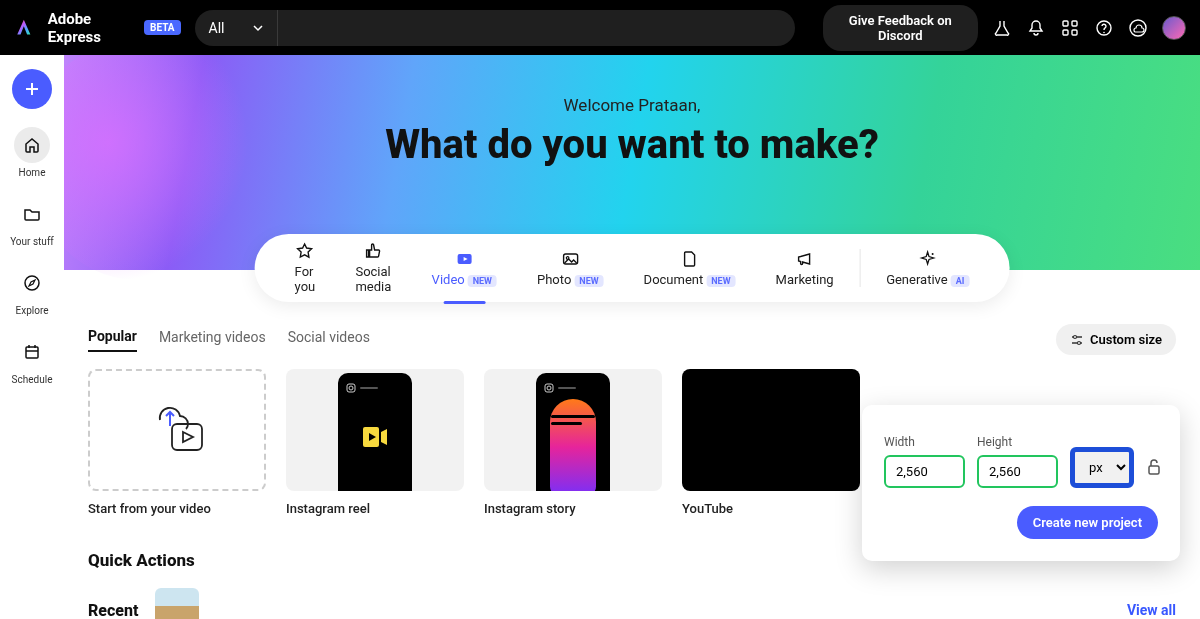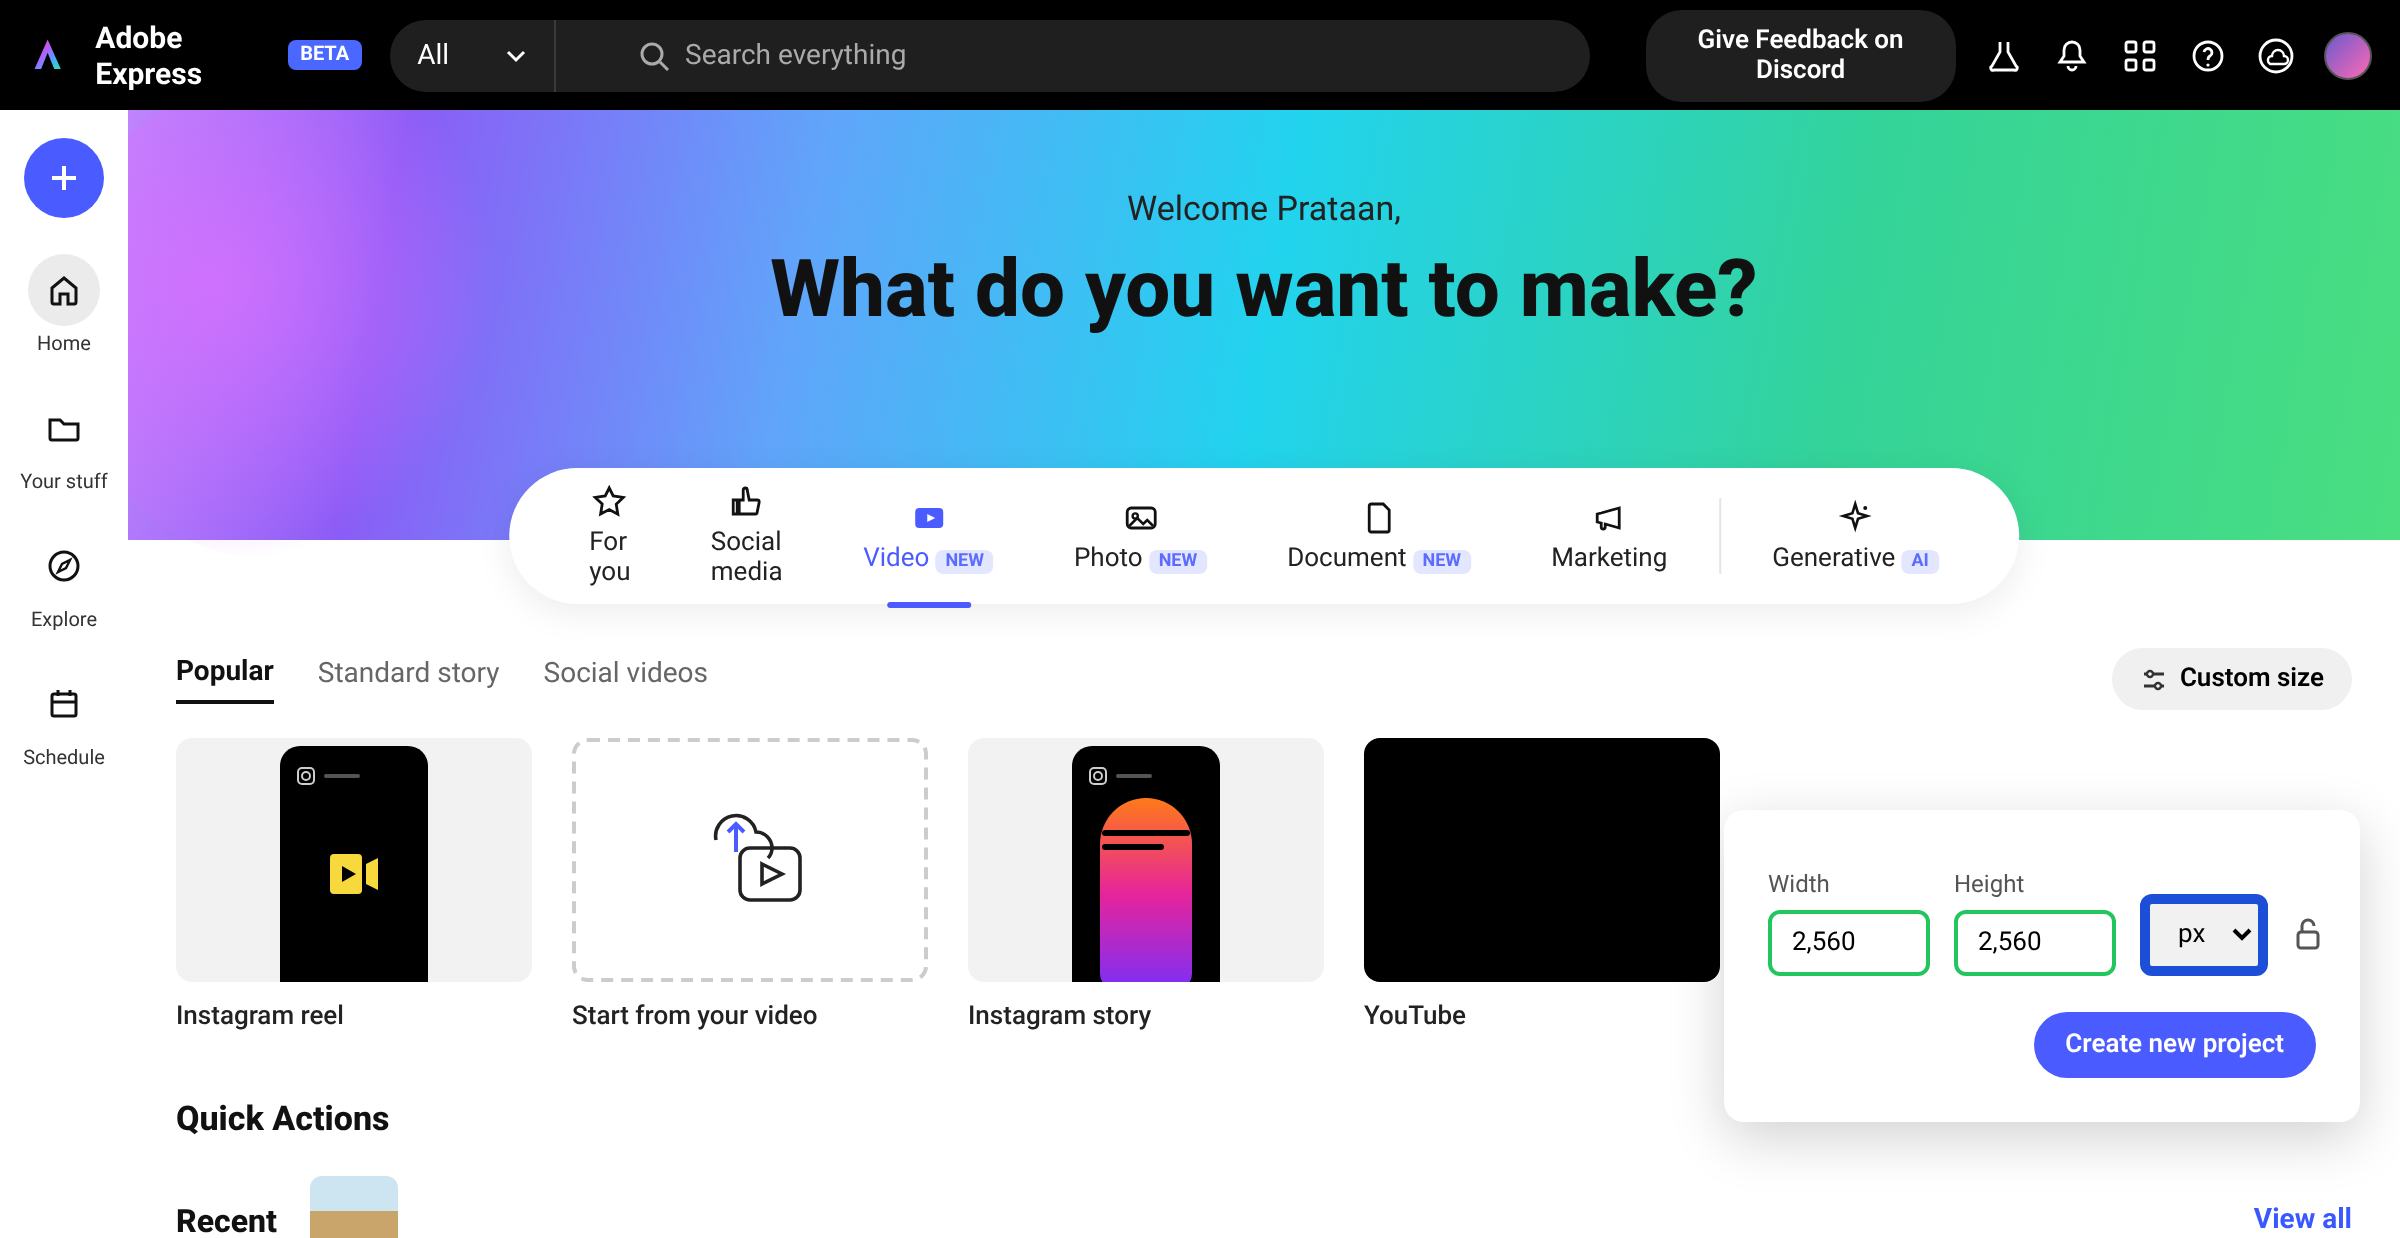--- a/index.html
+++ b/index.html
@@ -96,27 +96,20 @@
   <span class="brand-title">Adobe Express</span>
   <span class="beta-badge">BETA</span>
 
   <div class="search-wrap">
     <div class="search-filter">
       <span>All</span>
       <svg width="10" height="10" viewBox="0 0 10 10">
           <path d="M1 3 L5 7 L9 3" stroke="#fff" stroke-width="1.5" fill="none"></path>
         </svg>
     </div>
-    <div class="search-input-wrap">
-      <svg width="16" height="16" viewBox="0 0 16 16">
-          <circle cx="7" cy="7" r="5" stroke="#aaa" stroke-width="1.5" fill="none"></circle>
-          <line x1="11" y1="11" x2="15" y2="15" stroke="#aaa" stroke-width="1.5"></line>
-        </svg>
-      <input class="search-input" placeholder="Search everything" style="">
-    </div>
   </div>
 
   <div class="topbar-spacer"></div>
   <button class="feedback-btn">Give Feedback on Discord</button>
 
   <div class="topbar-icons">
     <span class="topbar-icon">
         <svg width="18" height="18" viewBox="0 0 18 18">
           <path d="M7 2v5l-4 7a1 1 0 001 2h10a1 1 0 001-2l-4-7V2" stroke="#fff" stroke-width="1.4" fill="none"></path>
         </svg>
@@ -250,67 +243,67 @@
               <circle cx="14" cy="4" r="1" fill="#111"></circle>
             </svg>
           <span><span>Generative</span><span class="cat-badge ai">AI</span></span>
         </div>
       </div>
     </div>
 
     <div class="content">
       <div class="subtabs">
         <div class="subtab active">Popular</div>
-        <div class="subtab">Standard story</div>
+        <div class="subtab">Marketing videos</div>
         <div class="subtab">Social videos</div>
         <div class="subtabs-spacer"></div>
         <button class="custom-size-btn">
           <svg width="14" height="14" viewBox="0 0 14 14">
               <line x1="2" y1="4" x2="12" y2="4" stroke="#333" stroke-width="1.5"></line>
               <circle cx="5" cy="4" r="1.5" fill="#fff" stroke="#333" stroke-width="1.2"></circle>
               <line x1="2" y1="10" x2="12" y2="10" stroke="#333" stroke-width="1.5"></line>
               <circle cx="9" cy="10" r="1.5" fill="#fff" stroke="#333" stroke-width="1.2"></circle>
             </svg>
           <span>Custom size</span>
         </button>
       </div>
 
       <div class="cards-row">
+        <div class="tpl-card">
+          <div class="tpl-thumb dashed">
+            <svg width="70" height="56" viewBox="0 0 70 56">
+                <path d="M18 18a10 10 0 0120-4 8 8 0 018 8 7 7 0 01-2 5" stroke="#222" stroke-width="1.8" fill="none"></path>
+                <line x1="28" y1="24" x2="28" y2="10" stroke="#4a5cff" stroke-width="2"></line>
+                <path d="M24 14l4-4 4 4" stroke="#4a5cff" stroke-width="2" fill="none"></path>
+                <rect x="30" y="22" width="30" height="26" rx="5" stroke="#222" stroke-width="1.8" fill="none"></rect>
+                <path d="M41 30l10 5-10 5z" stroke="#222" stroke-width="1.8" fill="none"></path>
+              </svg>
+          </div>
+          <div class="tpl-label">Start from your video</div>
+        </div>
+
         <div class="tpl-card">
           <div class="tpl-thumb">
             <div class="phone">
               <div class="phone-top">
                   <svg width="10" height="10" viewBox="0 0 10 10">
                     <rect x="1" y="1" width="8" height="8" rx="2" stroke="#ccc" stroke-width="1" fill="none"></rect>
                     <circle cx="5" cy="5" r="2" stroke="#ccc" stroke-width="1" fill="none"></circle>
                   </svg>
                   <div style="width:18px;height:2px;background:#555;border-radius:1px"></div>
                 </div>
               <div class="phone-icon"><svg width="26" height="22" viewBox="0 0 26 22">
                     <rect x="1" y="1" width="16" height="20" rx="2" fill="#f7d93e"></rect>
                     <path d="M7 7l7 4-7 4z" fill="#000"></path>
                     <path d="M19 6l6-3v16l-6-3z" fill="#f7d93e"></path>
                   </svg></div>
 
             </div>
           </div>
           <div class="tpl-label">Instagram reel</div>
-        </div>
-
-        <div class="tpl-card">
-          <div class="tpl-thumb dashed">
-            <svg width="70" height="56" viewBox="0 0 70 56">
-                <path d="M18 18a10 10 0 0120-4 8 8 0 018 8 7 7 0 01-2 5" stroke="#222" stroke-width="1.8" fill="none"></path>
-                <line x1="28" y1="24" x2="28" y2="10" stroke="#4a5cff" stroke-width="2"></line>
-                <path d="M24 14l4-4 4 4" stroke="#4a5cff" stroke-width="2" fill="none"></path>
-                <rect x="30" y="22" width="30" height="26" rx="5" stroke="#222" stroke-width="1.8" fill="none"></rect>
-                <path d="M41 30l10 5-10 5z" stroke="#222" stroke-width="1.8" fill="none"></path>
-              </svg>
-          </div>
-          <div class="tpl-label">Start from your video</div>
         </div>
 
 
         <div class="tpl-card">
           <div class="tpl-thumb">
             <div class="phone">
               <div class="phone-top">
                   <svg width="10" height="10" viewBox="0 0 10 10">
                     <rect x="1" y="1" width="8" height="8" rx="2" stroke="#ccc" stroke-width="1" fill="none"></rect>
                     <circle cx="5" cy="5" r="2" stroke="#ccc" stroke-width="1" fill="none"></circle>

